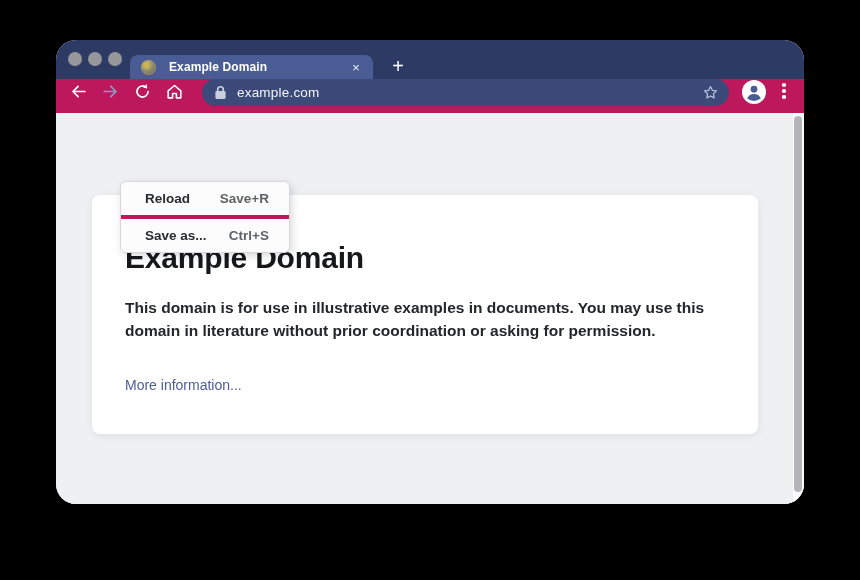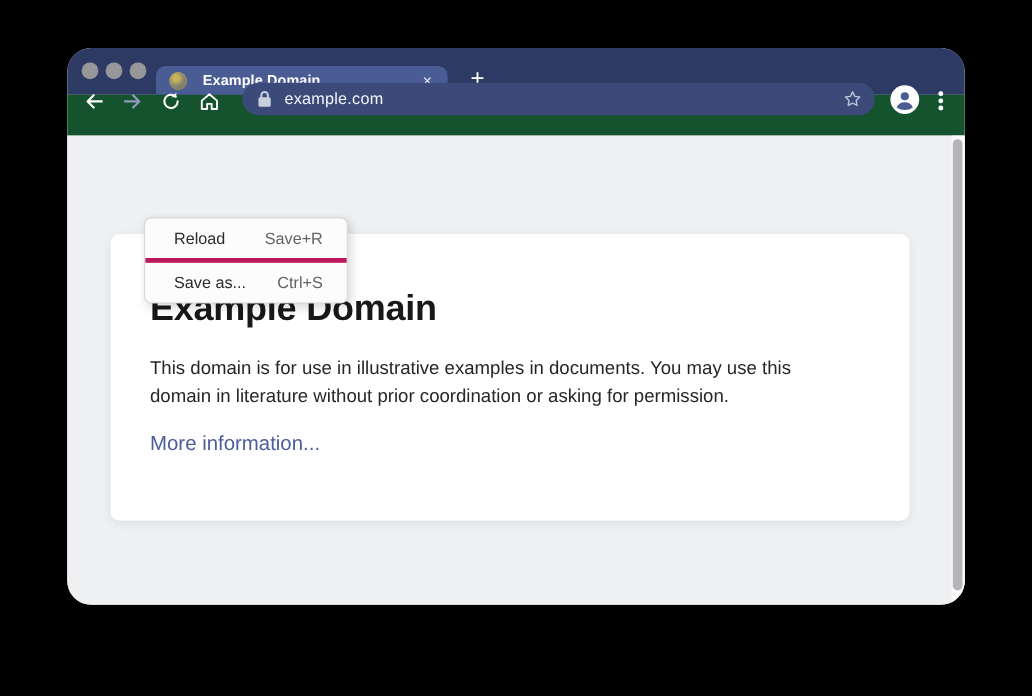--- a/index.html
+++ b/index.html
@@ -30,22 +30,22 @@
     width:18px;height:18px;display:flex;align-items:center;justify-content:center;
     font-size:13px;color:#eef1f8;cursor:default;
   }
   .new-tab{
     position:absolute;left:330px;top:14px;width:24px;height:24px;
     display:flex;align-items:center;justify-content:center;
     color:#fff;font-size:20px;font-weight:400;
   }
   
   .toolbar{
-    position:absolute;left:0;top:39px;width:100%;height:34px;background:#14532d;
-    display:flex;align-items:flex-end;padding:0 12px 17px 10px;box-sizing:border-box;
+    position:absolute;left:0;top:39px;width:100%;height:34px;background:#be185d;
+    display:flex;align-items:flex-start;padding:0 12px 4px 10px;box-sizing:border-box;
   }
   .nav-btn{width:24px;height:24px;display:flex;align-items:center;justify-content:center;flex:0 0 auto;margin-right:8px;}
   .addressbar{
     flex:1;height:27px;border-radius:14px;background:#3c4a7a;margin:0 2px 0 8px;
     display:flex;align-items:center;padding:0 8px 0 12px;box-sizing:border-box;
   }
   .url{flex:1;font-size:13.5px;color:#f2f4f8;letter-spacing:.2px;margin-left:10px;}
   .star-btn{width:22px;height:22px;display:flex;align-items:center;justify-content:center;}
   .avatar-btn{width:26px;height:26px;margin-left:10px;display:flex;align-items:center;justify-content:center;}
   .dots-btn{width:16px;height:24px;margin-left:9px;display:flex;flex-direction:column;align-items:center;justify-content:center;gap:2.5px;}
@@ -53,27 +53,27 @@
   
   .content{position:absolute;left:0;top:73px;right:0;bottom:0;background:#eef0f1;}
   .scroll-track{position:absolute;right:0;top:0;bottom:0;width:11px;background:#fcfcfd;}
   .scroll-thumb{position:absolute;left:1px;top:3px;width:8px;height:376px;border-radius:4px;background:#b5b5b9;}
   .card{
     position:absolute;left:36px;top:82px;width:666px;height:239px;background:#fff;
     border-radius:8px;box-shadow:0 2px 8px rgba(0,0,0,.07);box-sizing:border-box;
     padding:0 40px 0 33px;
   }
   .card h1{margin:46px 0 0;font-size:30px;font-weight:700;color:#17181a;letter-spacing:-.2px;}
-  .card p{margin:21px 0 0;font-size:15.5px;line-height:1.5;color:#25262a;max-width:588px;}
-  .card a{display:inline-block;margin-top:17px;font-size:17px;color:#4d5d9a;text-decoration:none;cursor:pointer;}
+  .card p{margin:21px 0 0;font-size:15.5px;line-height:1.5;color:#25262a;max-width:588px;font-weight:bold;}
+  .card a{display:inline-block;margin-top:34px;font-size:14px;color:#4d5d9a;text-decoration:none;cursor:pointer;}
   
   .context-menu{
     position:absolute;left:64px;top:68px;width:168px;z-index:5;
     background:#fcfcfc;border:1px solid #d8d8da;border-radius:6px;
-    box-shadow:2px 3px 8px rgba(0,0,0,.15);overflow:hidden;
+    box-shadow:2px 3px 8px rgba(0,0,0,.15);overflow:hidden;font-weight:bold;
   }
   .menu-row{height:33px;display:flex;align-items:center;padding:0 20px 0 24px;font-size:13.5px;cursor:default;}
   .menu-row + .menu-row{border-top:4px solid #be185d;}
   .menu-label{flex:1;color:#2a2b2e;}
   .menu-shortcut{color:#606266;}
   svg{display:block;}
 </style>
 </head>
 <body>
 

